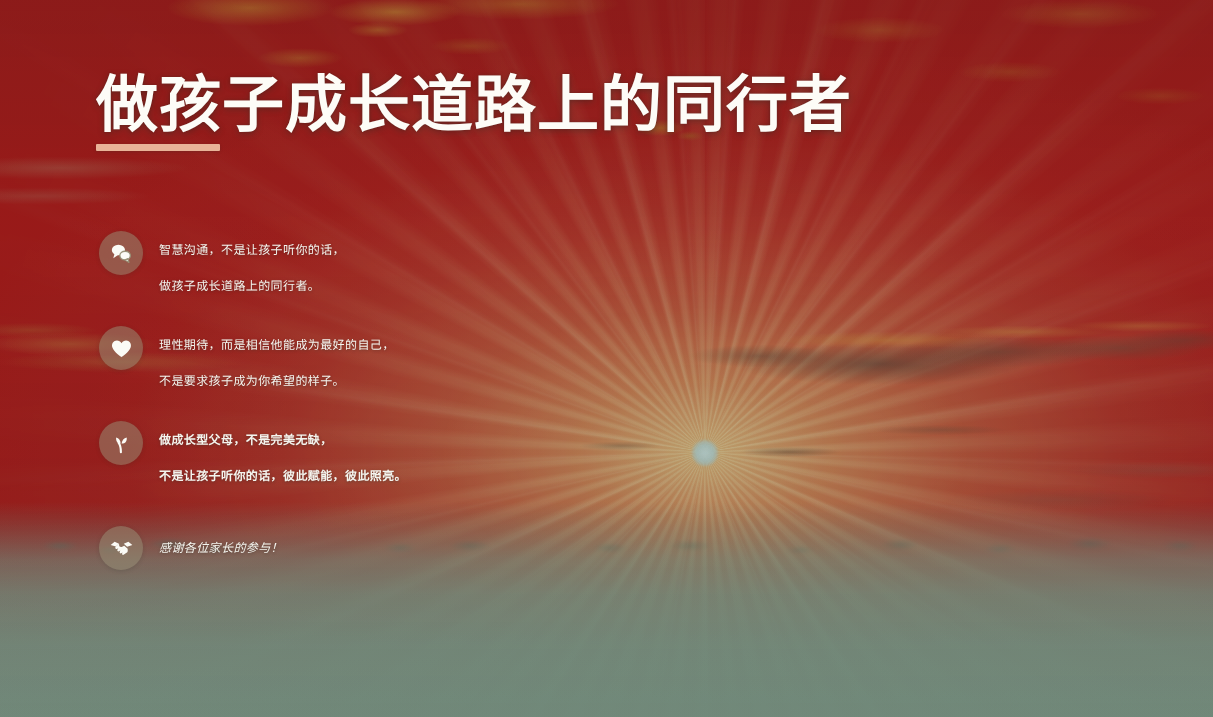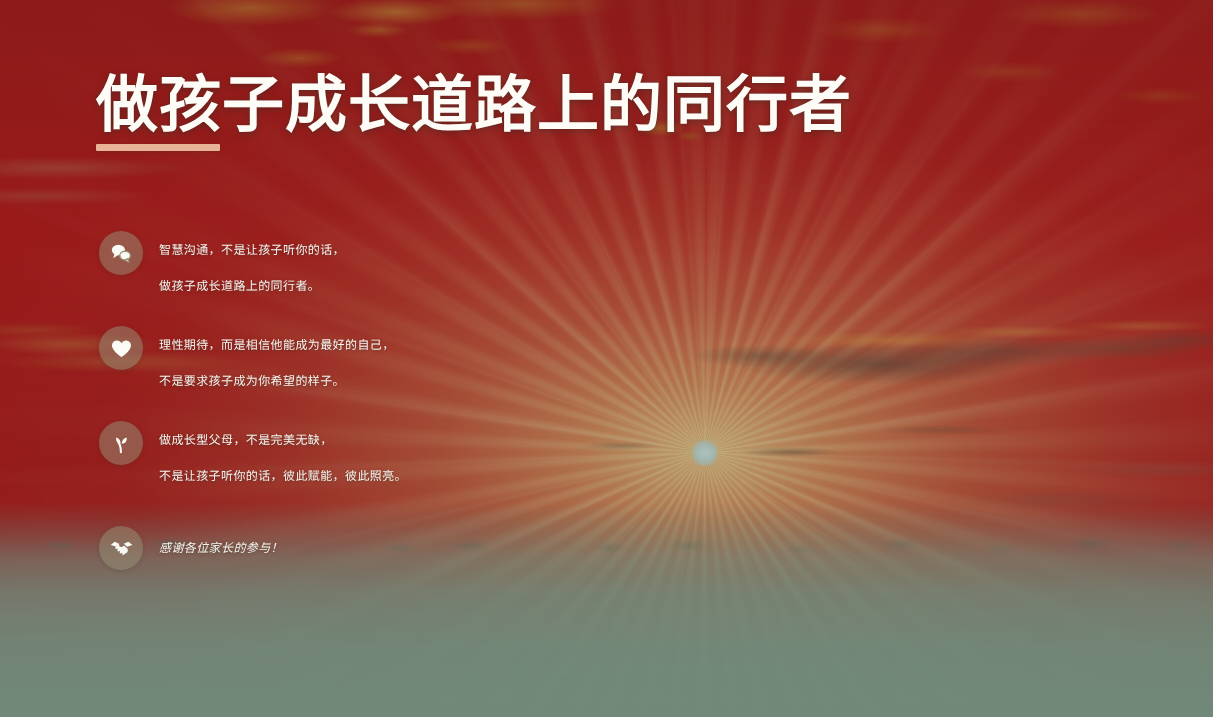--- a/index.html
+++ b/index.html
@@ -271,21 +271,21 @@
     top: 231px;
     width: 900px;
   }
 
   .point {
     position: relative;
     display: flex;
     align-items: flex-start;
     margin-bottom: 22px;
   }
-  .point.gap-extra { margin-bottom: 32px; }
+  .point.gap-extra { margin-bottom: 32px; font-weight: bold; }
 
   .badge {
     flex: 0 0 auto;
     width: 44px;
     height: 44px;
     border-radius: 50%;
     background: rgba(150,142,116,0.52);
     box-shadow: 0 1px 4px rgba(40,50,40,0.18);
     display: flex;
     align-items: center;

